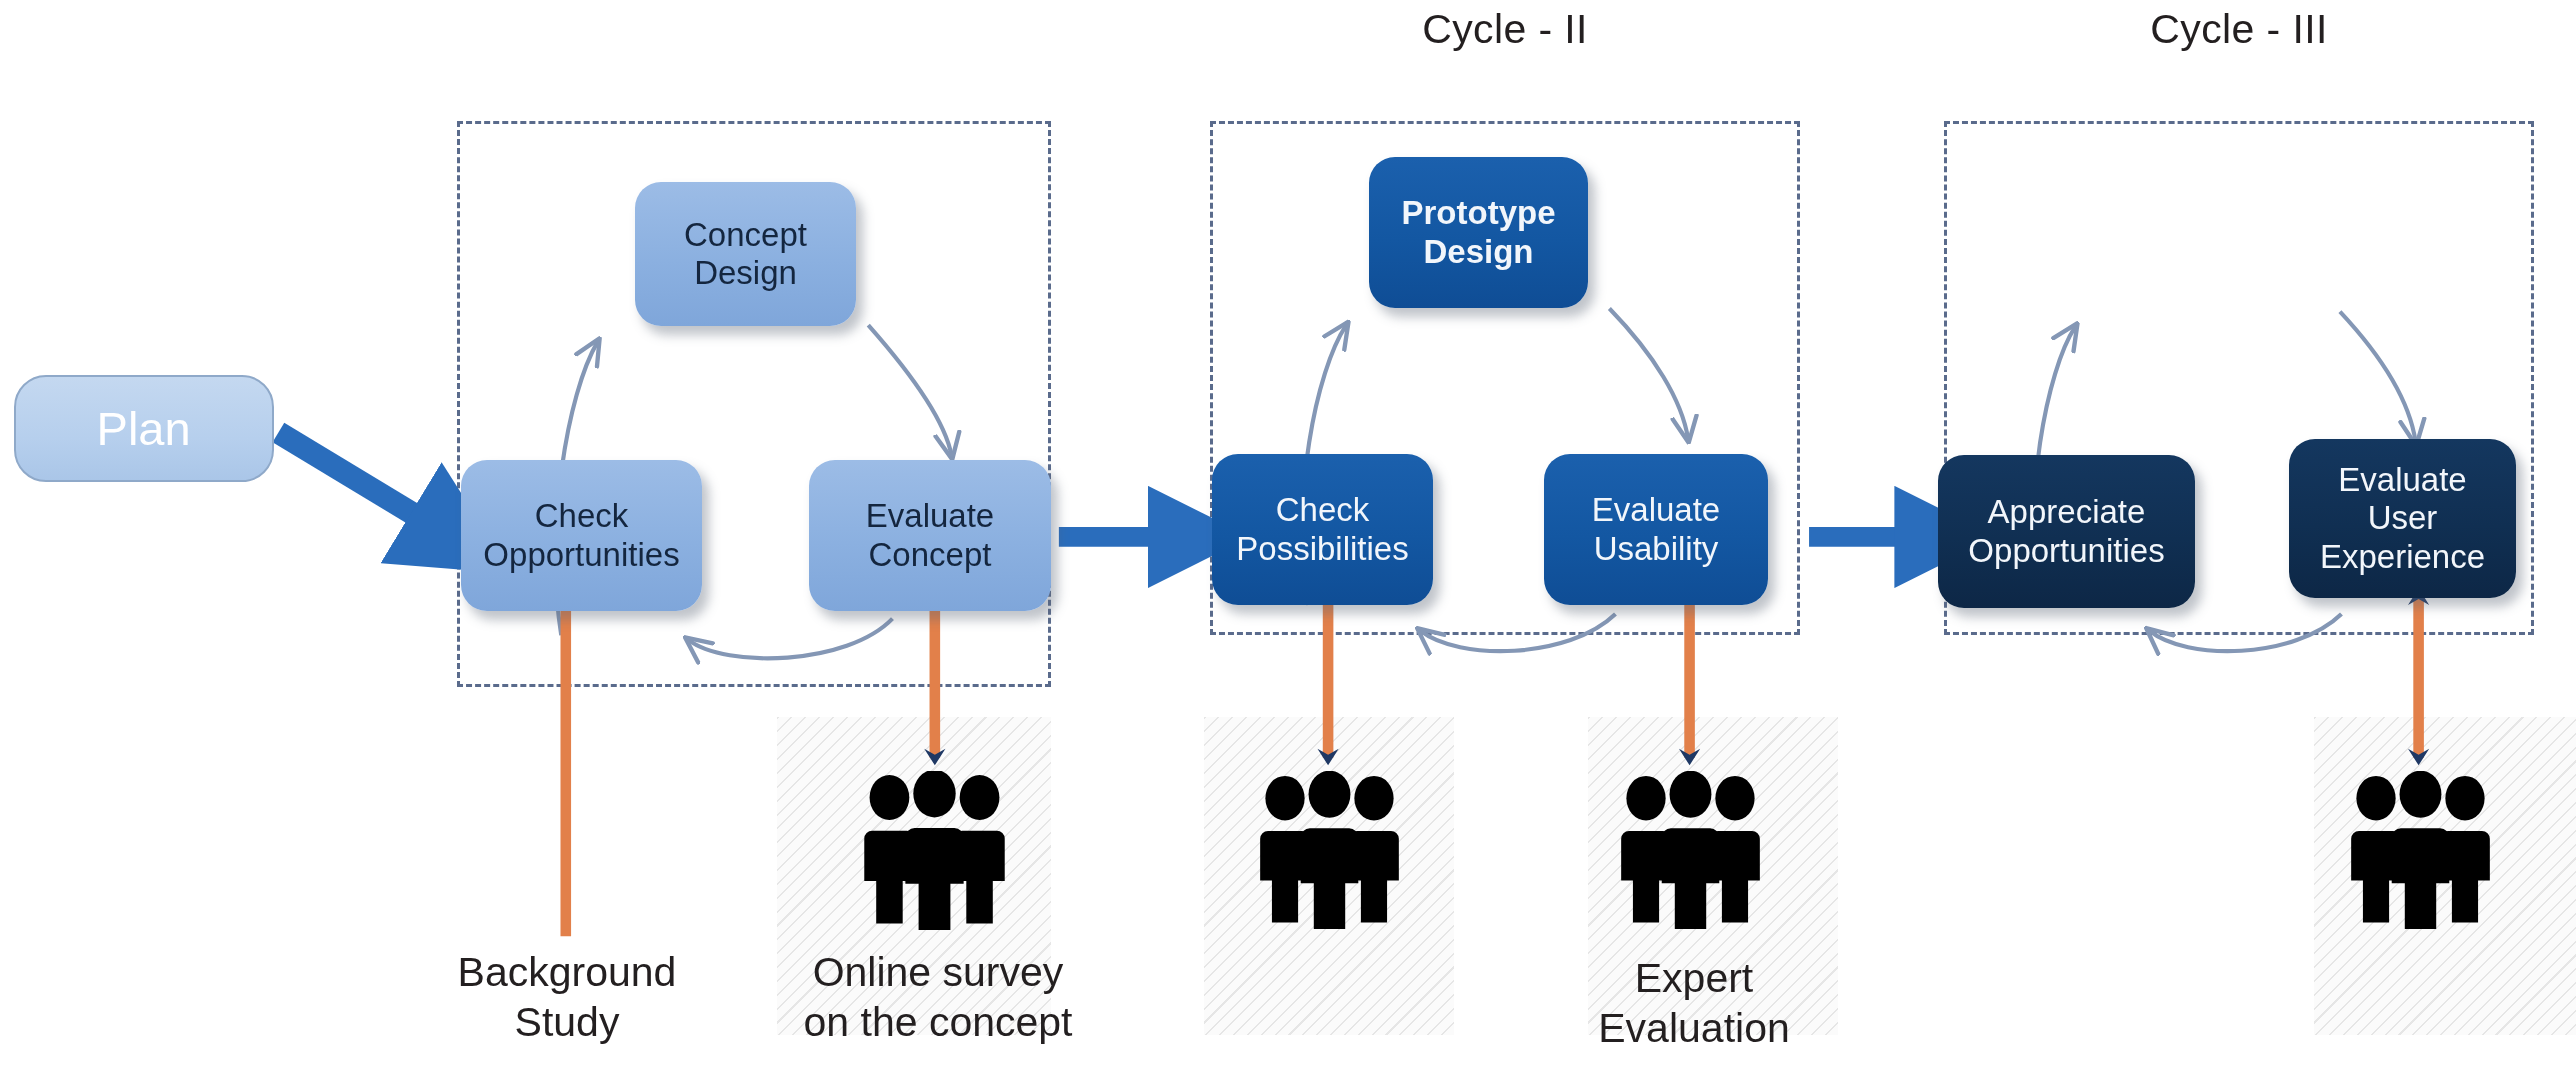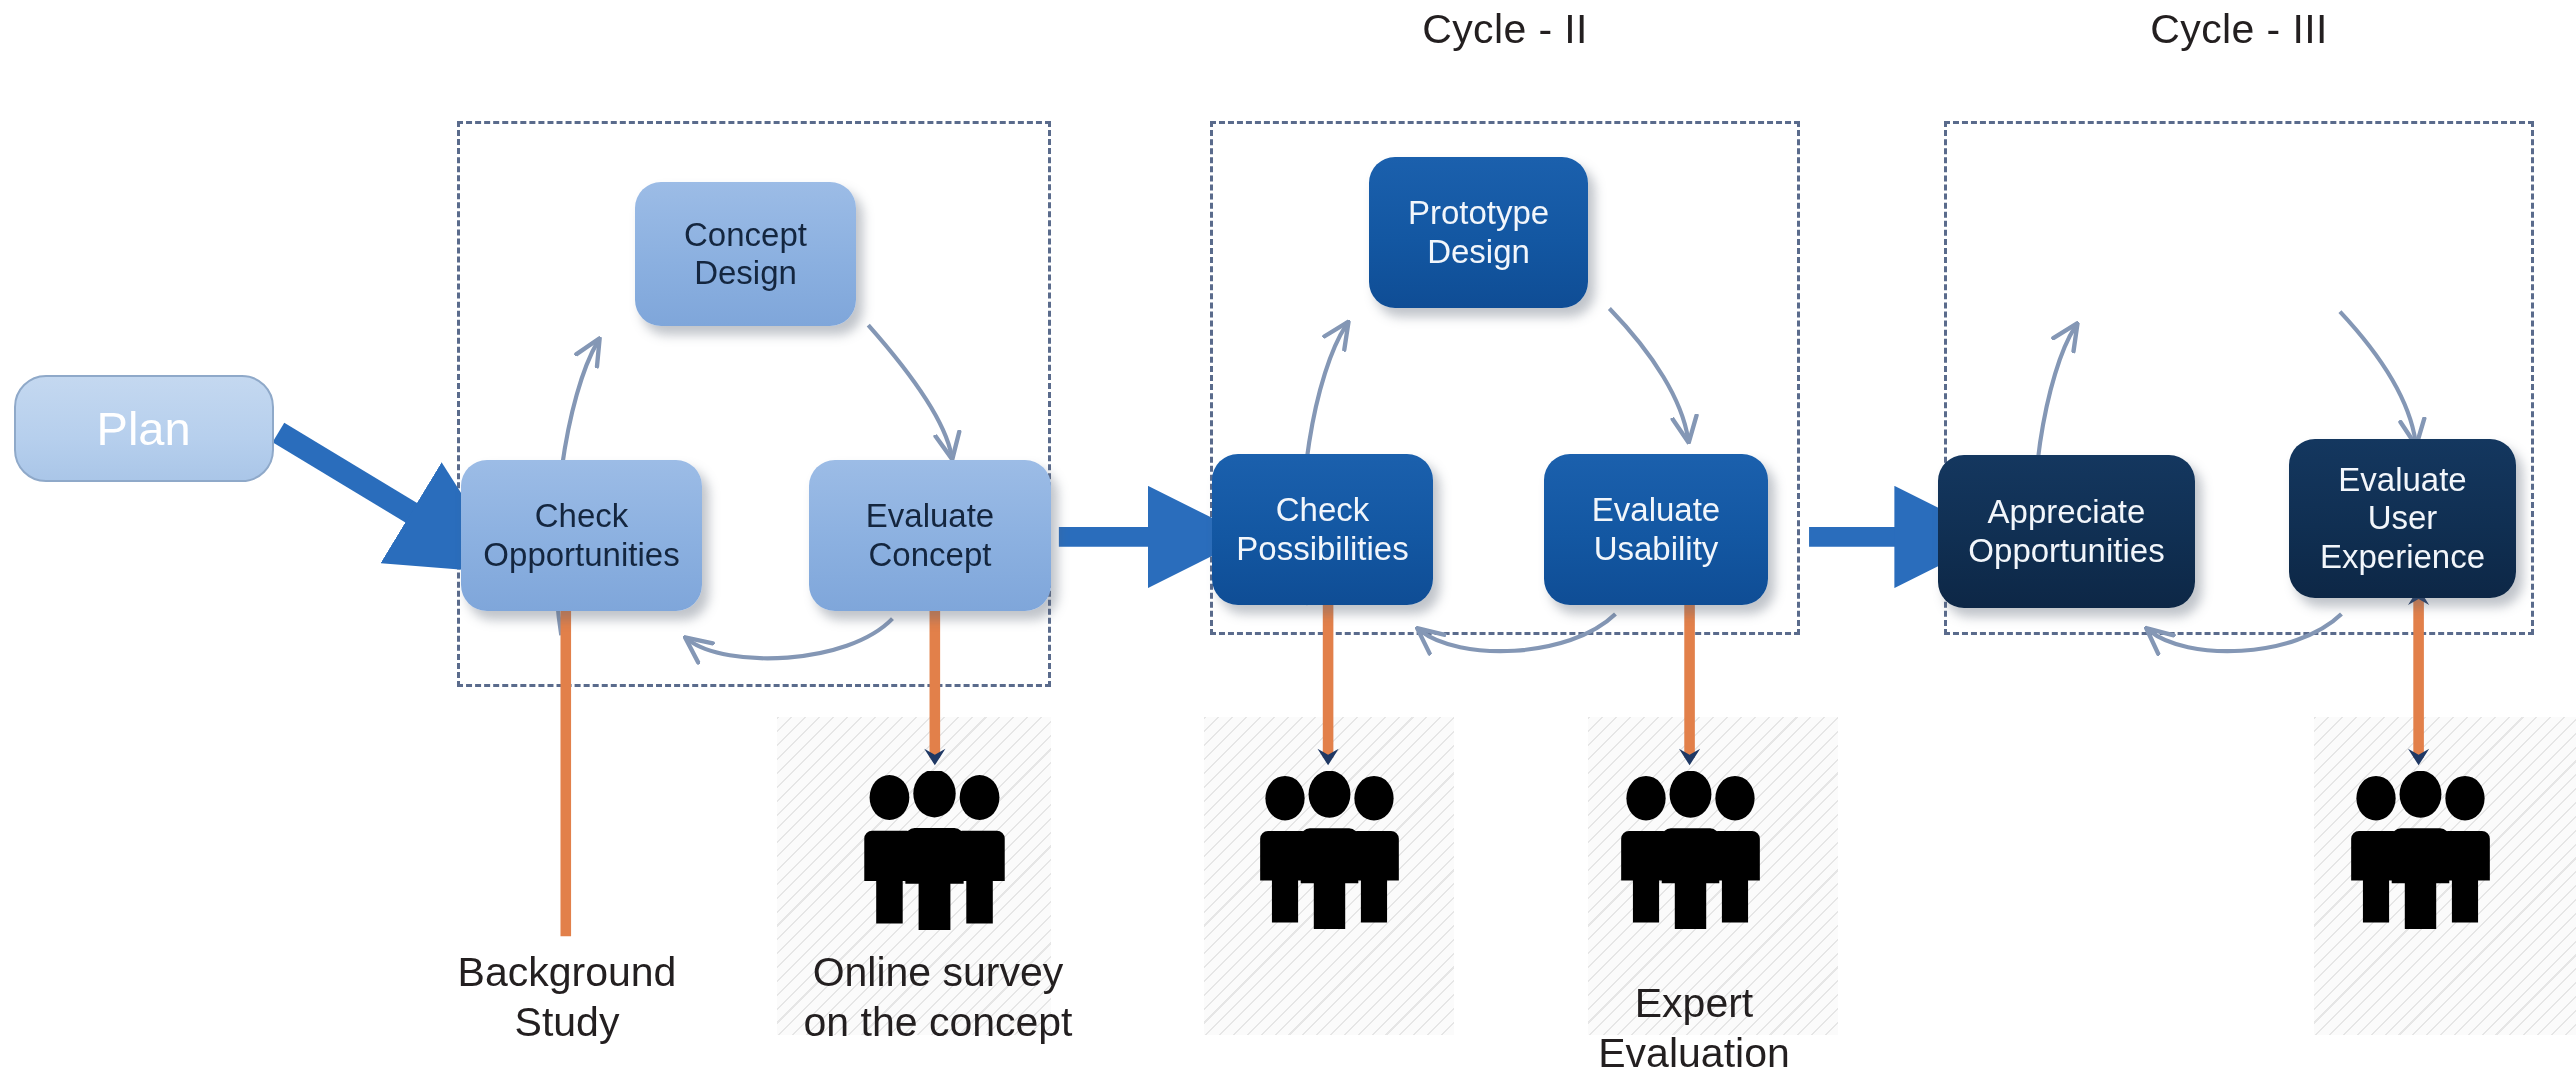--- a/index.html
+++ b/index.html
@@ -175,21 +175,21 @@
   </div>
   <div class="node tier1" style="left:461px; top:460px; width:241px; height:151px;">
     <span style="white-space:pre-line;">Check
 Opportunities</span>
   </div>
   <div class="node tier1" style="left:809px; top:460px; width:242px; height:151px;">
     <span style="white-space:pre-line;">Evaluate
 Concept</span>
   </div>
 
-  <div class="node tier2" style="left:1369px; top:157px; width:219px; height:151px;">
+  <div class="node tier2" style="left:1369px; top:157px; width:219px; height:151px;font-weight:bold;">
     <span style="white-space:pre-line;">Prototype
 Design</span>
   </div>
   <div class="node tier2" style="left:1212px; top:454px; width:221px; height:151px;">
     <span style="white-space:pre-line;">Check
 Possibilities</span>
   </div>
   <div class="node tier2" style="left:1544px; top:454px; width:224px; height:151px;">
     <span style="white-space:pre-line;">Evaluate
 Usability</span>
@@ -257,18 +257,18 @@
     </svg>
   </div>
 
   <div class="bottom-label" style="left:422px; top:947px; width:290px;">Background
 Study</div>
 
   <div class="bottom-label" style="left:771px; top:947px; width:334px;">Online survey
 on the concept</div>
 
 
-  <div class="bottom-label" style="left:1546px; top:978px; width:296px;">Expert
+  <div class="bottom-label" style="left:1546px; top:953px; width:296px;">Expert
 Evaluation</div>
 
 
 </div>
 
 
 </body></html>

